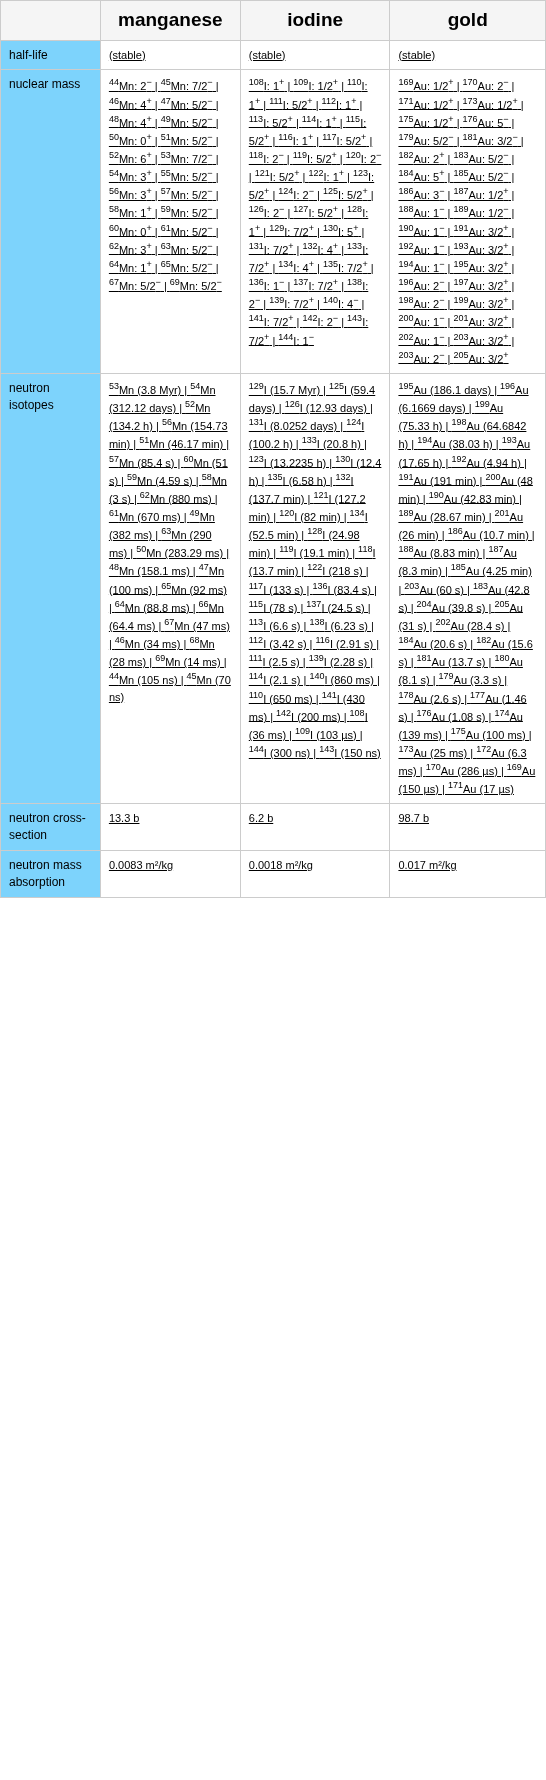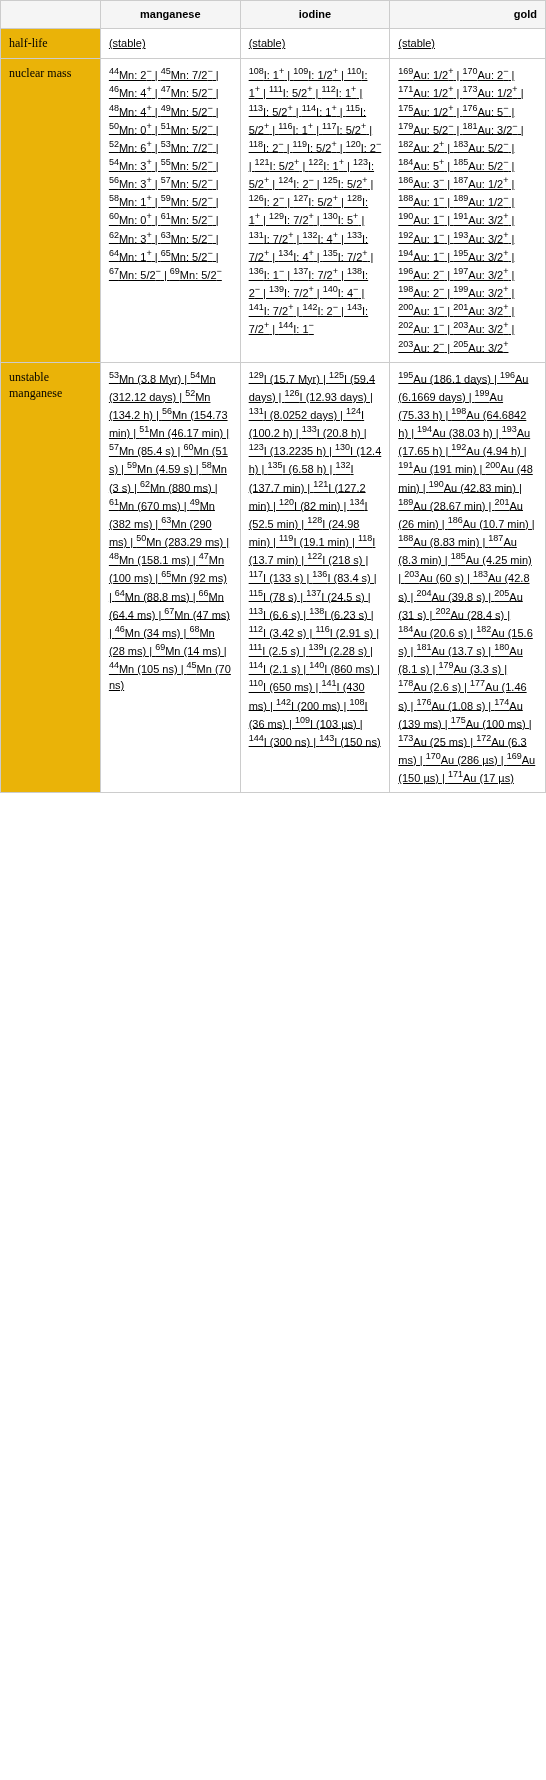--- a/index.html
+++ b/index.html
@@ -16,37 +16,36 @@
     th, td {
       border: 1px solid #ccc;
       padding: 6px 8px;
       vertical-align: top;
       line-height: 1.4;
     }
     th {
       background: #f5f5f5;
       text-align: center;
       font-weight: bold;
-      font-size: 11px;
+      font-size: 19px;
     }
     td.row-header {
-      background: #eab308;
+      background: #7dd3fc;
       font-weight: normal;
       font-size: 12px;
       width: 100px;
-      font-family: Liberation Serif, serif;
     }
     td.data-cell {
       font-size: 11px;
       line-height: 1.5;
       text-decoration: underline;
     }
     .col-manganese { width: 140px; }
     .col-iodine { width: 150px; }
-    .col-gold { width: 156px; text-align: right; }
+    .col-gold { width: 156px; }
     sup { font-size: 9px; }
   </style>
 </head>
 <body>
 
 <table>
   <thead>
     <tr>
       <th style="width:100px;"></th>
       <th class="col-manganese">manganese</th>
@@ -71,27 +70,39 @@
       </td>
       <td class="data-cell">
         <sup>108</sup>I: 1<sup>+</sup> | <sup>109</sup>I: 1/2<sup>+</sup> | <sup>110</sup>I: 1<sup>+</sup> | <sup>111</sup>I: 5/2<sup>+</sup> | <sup>112</sup>I: 1<sup>+</sup> | <sup>113</sup>I: 5/2<sup>+</sup> | <sup>114</sup>I: 1<sup>+</sup> | <sup>115</sup>I: 5/2<sup>+</sup> | <sup>116</sup>I: 1<sup>+</sup> | <sup>117</sup>I: 5/2<sup>+</sup> | <sup>118</sup>I: 2<sup>−</sup> | <sup>119</sup>I: 5/2<sup>+</sup> | <sup>120</sup>I: 2<sup>−</sup> | <sup>121</sup>I: 5/2<sup>+</sup> | <sup>122</sup>I: 1<sup>+</sup> | <sup>123</sup>I: 5/2<sup>+</sup> | <sup>124</sup>I: 2<sup>−</sup> | <sup>125</sup>I: 5/2<sup>+</sup> | <sup>126</sup>I: 2<sup>−</sup> | <sup>127</sup>I: 5/2<sup>+</sup> | <sup>128</sup>I: 1<sup>+</sup> | <sup>129</sup>I: 7/2<sup>+</sup> | <sup>130</sup>I: 5<sup>+</sup> | <sup>131</sup>I: 7/2<sup>+</sup> | <sup>132</sup>I: 4<sup>+</sup> | <sup>133</sup>I: 7/2<sup>+</sup> | <sup>134</sup>I: 4<sup>+</sup> | <sup>135</sup>I: 7/2<sup>+</sup> | <sup>136</sup>I: 1<sup>−</sup> | <sup>137</sup>I: 7/2<sup>+</sup> | <sup>138</sup>I: 2<sup>−</sup> | <sup>139</sup>I: 7/2<sup>+</sup> | <sup>140</sup>I: 4<sup>−</sup> | <sup>141</sup>I: 7/2<sup>+</sup> | <sup>142</sup>I: 2<sup>−</sup> | <sup>143</sup>I: 7/2<sup>+</sup> | <sup>144</sup>I: 1<sup>−</sup>
       </td>
       <td class="data-cell">
         <sup>169</sup>Au: 1/2<sup>+</sup> | <sup>170</sup>Au: 2<sup>−</sup> | <sup>171</sup>Au: 1/2<sup>+</sup> | <sup>173</sup>Au: 1/2<sup>+</sup> | <sup>175</sup>Au: 1/2<sup>+</sup> | <sup>176</sup>Au: 5<sup>−</sup> | <sup>179</sup>Au: 5/2<sup>−</sup> | <sup>181</sup>Au: 3/2<sup>−</sup> | <sup>182</sup>Au: 2<sup>+</sup> | <sup>183</sup>Au: 5/2<sup>−</sup> | <sup>184</sup>Au: 5<sup>+</sup> | <sup>185</sup>Au: 5/2<sup>−</sup> | <sup>186</sup>Au: 3<sup>−</sup> | <sup>187</sup>Au: 1/2<sup>+</sup> | <sup>188</sup>Au: 1<sup>−</sup> | <sup>189</sup>Au: 1/2<sup>−</sup> | <sup>190</sup>Au: 1<sup>−</sup> | <sup>191</sup>Au: 3/2<sup>+</sup> | <sup>192</sup>Au: 1<sup>−</sup> | <sup>193</sup>Au: 3/2<sup>+</sup> | <sup>194</sup>Au: 1<sup>−</sup> | <sup>195</sup>Au: 3/2<sup>+</sup> | <sup>196</sup>Au: 2<sup>−</sup> | <sup>197</sup>Au: 3/2<sup>+</sup> | <sup>198</sup>Au: 2<sup>−</sup> | <sup>199</sup>Au: 3/2<sup>+</sup> | <sup>200</sup>Au: 1<sup>−</sup> | <sup>201</sup>Au: 3/2<sup>+</sup> | <sup>202</sup>Au: 1<sup>−</sup> | <sup>203</sup>Au: 3/2<sup>+</sup> | <sup>203</sup>Au: 2<sup>−</sup> | <sup>205</sup>Au: 3/2<sup>+</sup>
       </td>
     </tr>
 
     <tr>
-      <td class="row-header">unstable manganese</td>
+      <td class="row-header">neutron isotopes</td>
       <td class="data-cell">
         <sup>53</sup>Mn (3.8 Myr) | <sup>54</sup>Mn (312.12 days) | <sup>52</sup>Mn (134.2 h) | <sup>56</sup>Mn (154.73 min) | <sup>51</sup>Mn (46.17 min) | <sup>57</sup>Mn (85.4 s) | <sup>60</sup>Mn (51 s) | <sup>59</sup>Mn (4.59 s) | <sup>58</sup>Mn (3 s) | <sup>62</sup>Mn (880 ms) | <sup>61</sup>Mn (670 ms) | <sup>49</sup>Mn (382 ms) | <sup>63</sup>Mn (290 ms) | <sup>50</sup>Mn (283.29 ms) | <sup>48</sup>Mn (158.1 ms) | <sup>47</sup>Mn (100 ms) | <sup>65</sup>Mn (92 ms) | <sup>64</sup>Mn (88.8 ms) | <sup>66</sup>Mn (64.4 ms) | <sup>67</sup>Mn (47 ms) | <sup>46</sup>Mn (34 ms) | <sup>68</sup>Mn (28 ms) | <sup>69</sup>Mn (14 ms) | <sup>44</sup>Mn (105 ns) | <sup>45</sup>Mn (70 ns)
       </td>
       <td class="data-cell">
         <sup>129</sup>I (15.7 Myr) | <sup>125</sup>I (59.4 days) | <sup>126</sup>I (12.93 days) | <sup>131</sup>I (8.0252 days) | <sup>124</sup>I (100.2 h) | <sup>133</sup>I (20.8 h) | <sup>123</sup>I (13.2235 h) | <sup>130</sup>I (12.4 h) | <sup>135</sup>I (6.58 h) | <sup>132</sup>I (137.7 min) | <sup>121</sup>I (127.2 min) | <sup>120</sup>I (82 min) | <sup>134</sup>I (52.5 min) | <sup>128</sup>I (24.98 min) | <sup>119</sup>I (19.1 min) | <sup>118</sup>I (13.7 min) | <sup>122</sup>I (218 s) | <sup>117</sup>I (133 s) | <sup>136</sup>I (83.4 s) | <sup>115</sup>I (78 s) | <sup>137</sup>I (24.5 s) | <sup>113</sup>I (6.6 s) | <sup>138</sup>I (6.23 s) | <sup>112</sup>I (3.42 s) | <sup>116</sup>I (2.91 s) | <sup>111</sup>I (2.5 s) | <sup>139</sup>I (2.28 s) | <sup>114</sup>I (2.1 s) | <sup>140</sup>I (860 ms) | <sup>110</sup>I (650 ms) | <sup>141</sup>I (430 ms) | <sup>142</sup>I (200 ms) | <sup>108</sup>I (36 ms) | <sup>109</sup>I (103 µs) | <sup>144</sup>I (300 ns) | <sup>143</sup>I (150 ns)
       </td>
       <td class="data-cell">
         <sup>195</sup>Au (186.1 days) | <sup>196</sup>Au (6.1669 days) | <sup>199</sup>Au (75.33 h) | <sup>198</sup>Au (64.6842 h) | <sup>194</sup>Au (38.03 h) | <sup>193</sup>Au (17.65 h) | <sup>192</sup>Au (4.94 h) | <sup>191</sup>Au (191 min) | <sup>200</sup>Au (48 min) | <sup>190</sup>Au (42.83 min) | <sup>189</sup>Au (28.67 min) | <sup>201</sup>Au (26 min) | <sup>186</sup>Au (10.7 min) | <sup>188</sup>Au (8.83 min) | <sup>187</sup>Au (8.3 min) | <sup>185</sup>Au (4.25 min) | <sup>203</sup>Au (60 s) | <sup>183</sup>Au (42.8 s) | <sup>204</sup>Au (39.8 s) | <sup>205</sup>Au (31 s) | <sup>202</sup>Au (28.4 s) | <sup>184</sup>Au (20.6 s) | <sup>182</sup>Au (15.6 s) | <sup>181</sup>Au (13.7 s) | <sup>180</sup>Au (8.1 s) | <sup>179</sup>Au (3.3 s) | <sup>178</sup>Au (2.6 s) | <sup>177</sup>Au (1.46 s) | <sup>176</sup>Au (1.08 s) | <sup>174</sup>Au (139 ms) | <sup>175</sup>Au (100 ms) | <sup>173</sup>Au (25 ms) | <sup>172</sup>Au (6.3 ms) | <sup>170</sup>Au (286 µs) | <sup>169</sup>Au (150 µs) | <sup>171</sup>Au (17 µs)
       </td>
     </tr>
 
+    <tr>
+      <td class="row-header">neutron cross-section</td>
+      <td class="data-cell">13.3 b</td>
+      <td class="data-cell">6.2 b</td>
+      <td class="data-cell">98.7 b</td>
+    </tr>
 
+    <tr>
+      <td class="row-header">neutron mass absorption</td>
+      <td class="data-cell">0.0083 m²/kg</td>
+      <td class="data-cell">0.0018 m²/kg</td>
+      <td class="data-cell">0.017 m²/kg</td>
+    </tr>
   </tbody>
 </table>
 
 </body></html>

